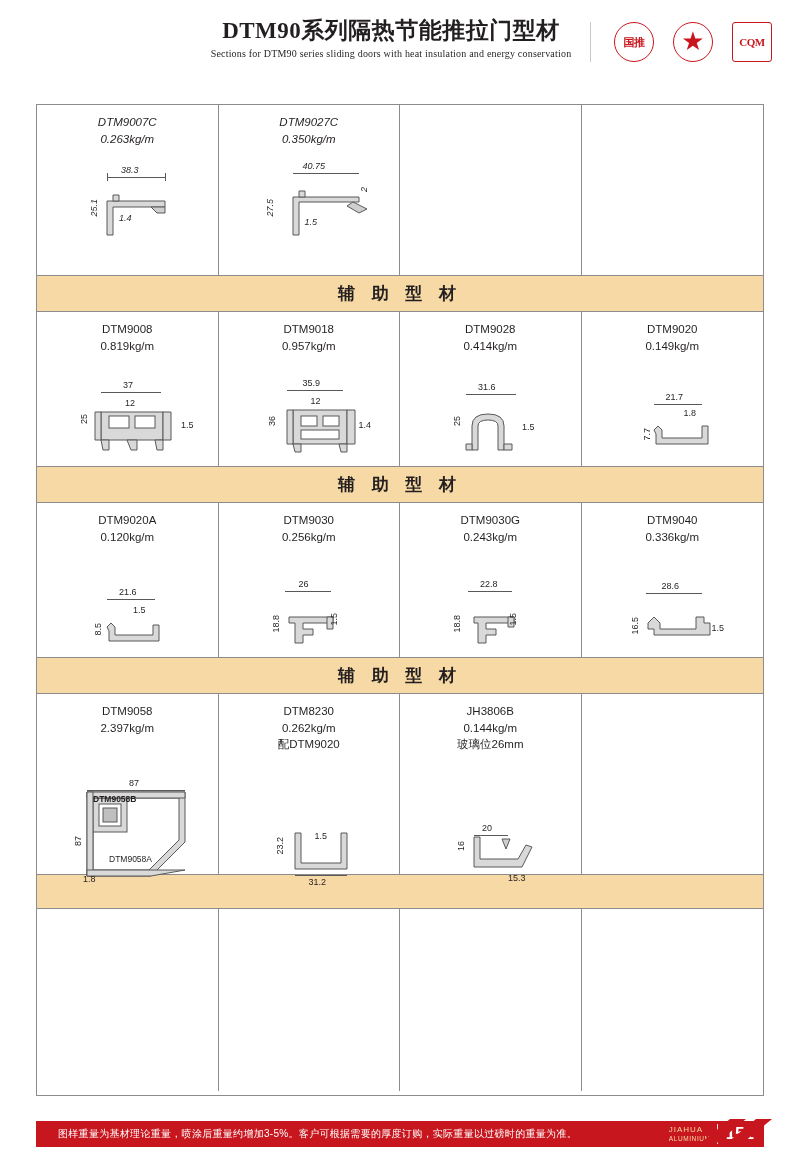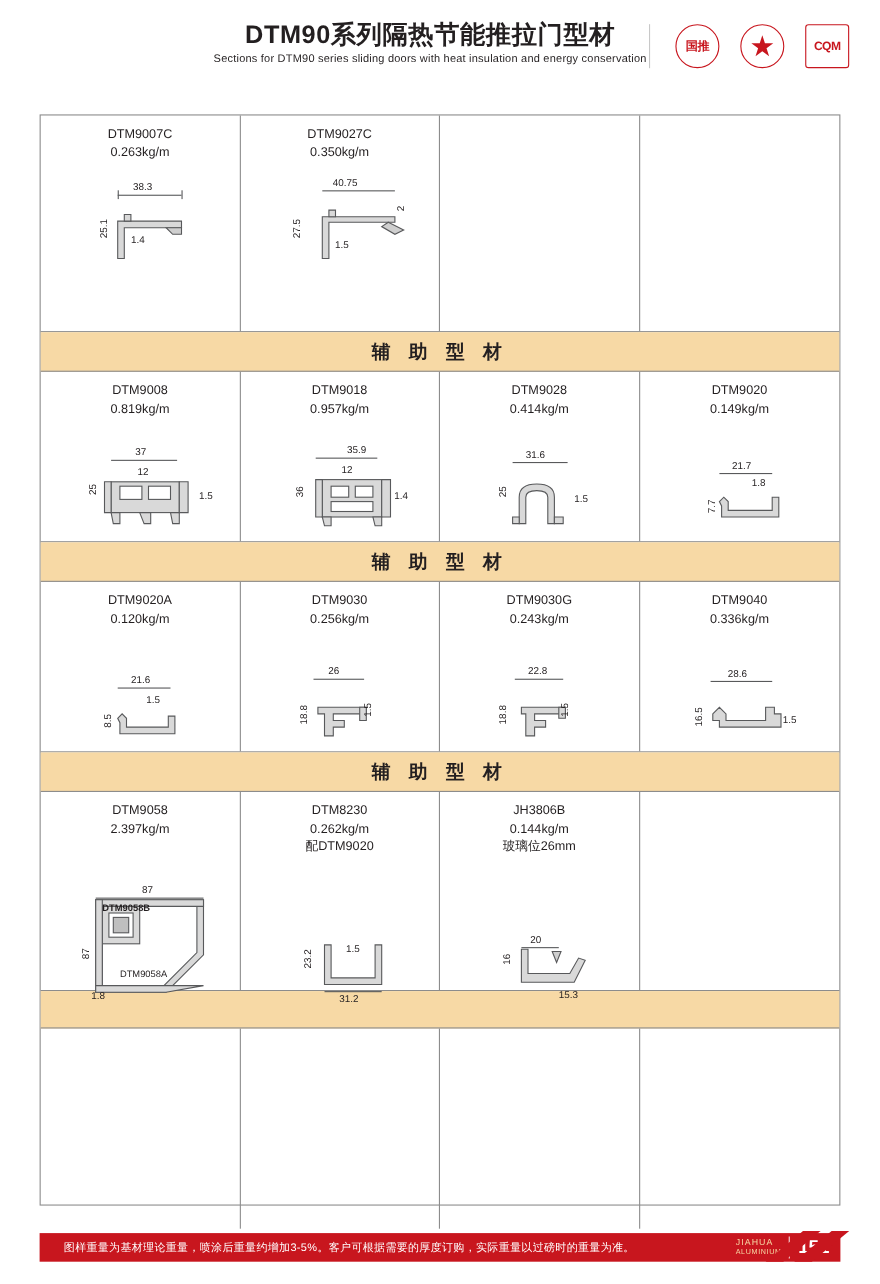--- a/index.html
+++ b/index.html
@@ -14,20 +14,21 @@
   }
 
   
   .header {
     position: relative;
     height: 88px;
     padding: 18px 28px 0 28px;
     display: flex;
     align-items: flex-start;
     justify-content: center;
+    font-family: Liberation Serif, serif;
   }
   .header-titles {
     text-align: center;
     flex: 0 1 auto;
     padding-right: 18px;
   }
   .title-cn {
     font-size: 23px;
     font-weight: bold;
     letter-spacing: 0.5px;
@@ -118,21 +119,21 @@
     font-size: 11.5px;
     line-height: 1.45;
     color: #231f20;
   }
   .figure {
     position: relative;
     width: 100%;
   }
 
   
-  .row-1 .cell { height: 196px; }
+  .row-1 .cell { height: 170px; font-style: italic; }
   .row-2 .cell { height: 154px; }
   .row-3 .cell { height: 154px; }
   .row-4 .cell { height: 180px; }
   .row-5 .cell { height: 182px; }
 
   
   .fig { position: absolute; }
   .dim {
     position: absolute;
     font-size: 9px;
@@ -313,21 +314,21 @@
             <rect x="34" y="20" width="16" height="10" fill="#ffffff"></rect>
             <rect x="56" y="20" width="16" height="10" fill="#ffffff"></rect>
             <rect x="34" y="34" width="38" height="9" fill="#ffffff"></rect>
             <path d="M20 14 L26 14 L26 48 L20 48 Z"></path>
             <path d="M80 14 L88 14 L88 48 L80 48 Z"></path>
             <path d="M26 48 L34 48 L34 56 L28 56 Z"></path>
             <path d="M72 48 L80 48 L80 56 L74 56 Z"></path>
           </g>
         </svg>
         <div class="dimline h" style="left:68px; top:36px; width:56px;"></div>
-        <div class="dim" style="left:97px; top:24px;">35.9</div>
+        <div class="dim" style="left:84px; top:24px;">35.9</div>
         <div class="dim" style="left:92px; top:42px;">12</div>
         <div class="dim vert" style="left:48px; top:62px;">36</div>
         <div class="dim" style="left:140px; top:66px;">1.4</div>
       </div>
     </div>
 
     <div class="cell">
       <div class="code">DTM9028</div>
       <div class="code">0.414kg/m</div>
       <div class="figure">

